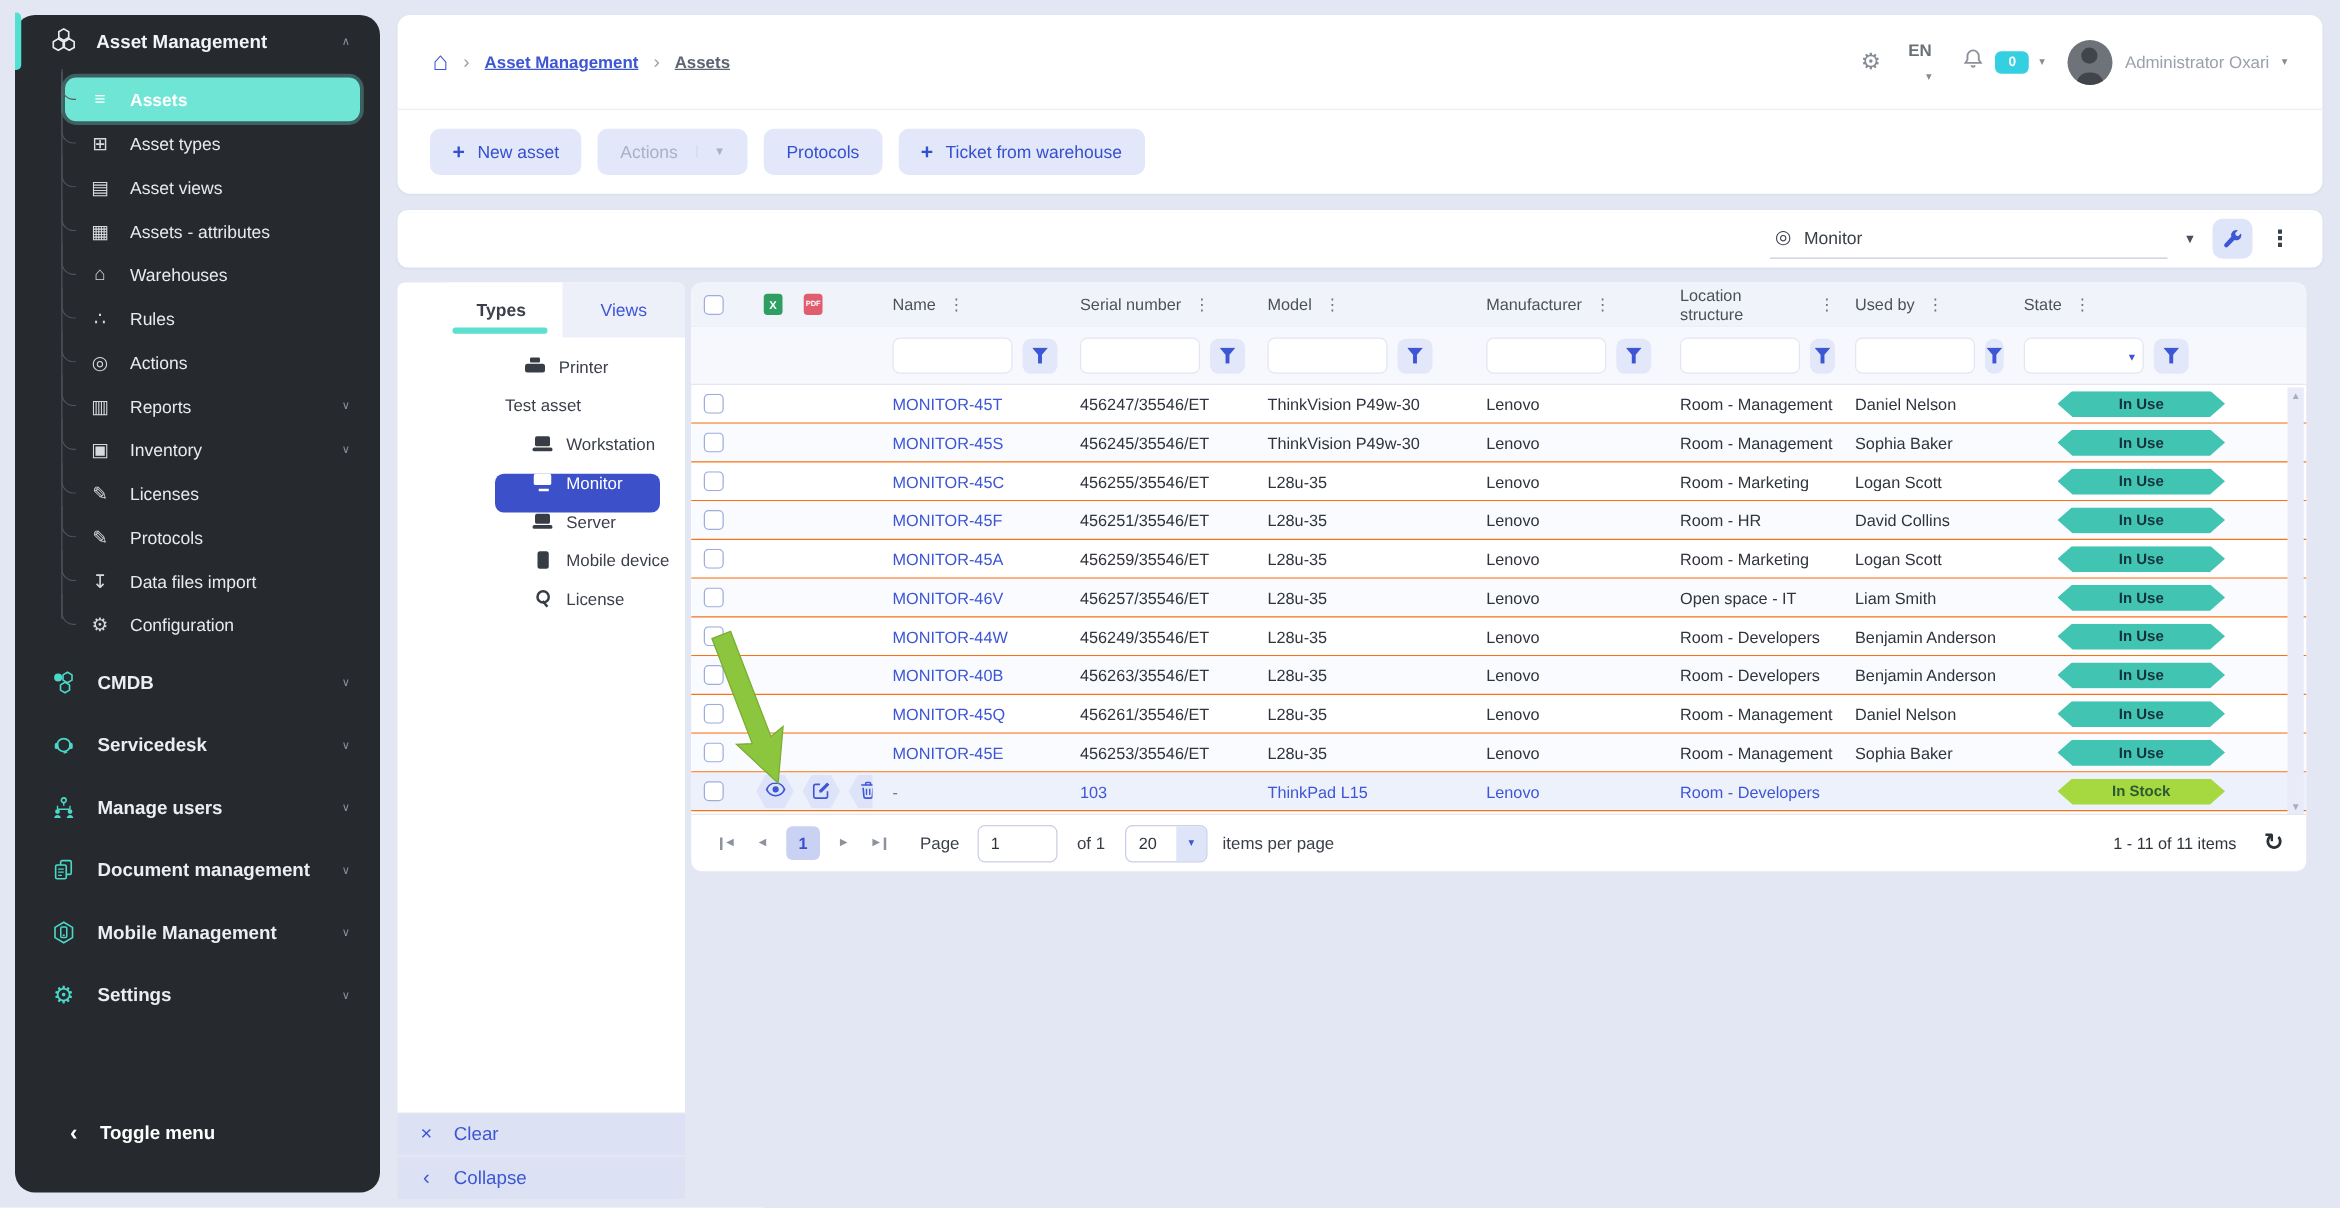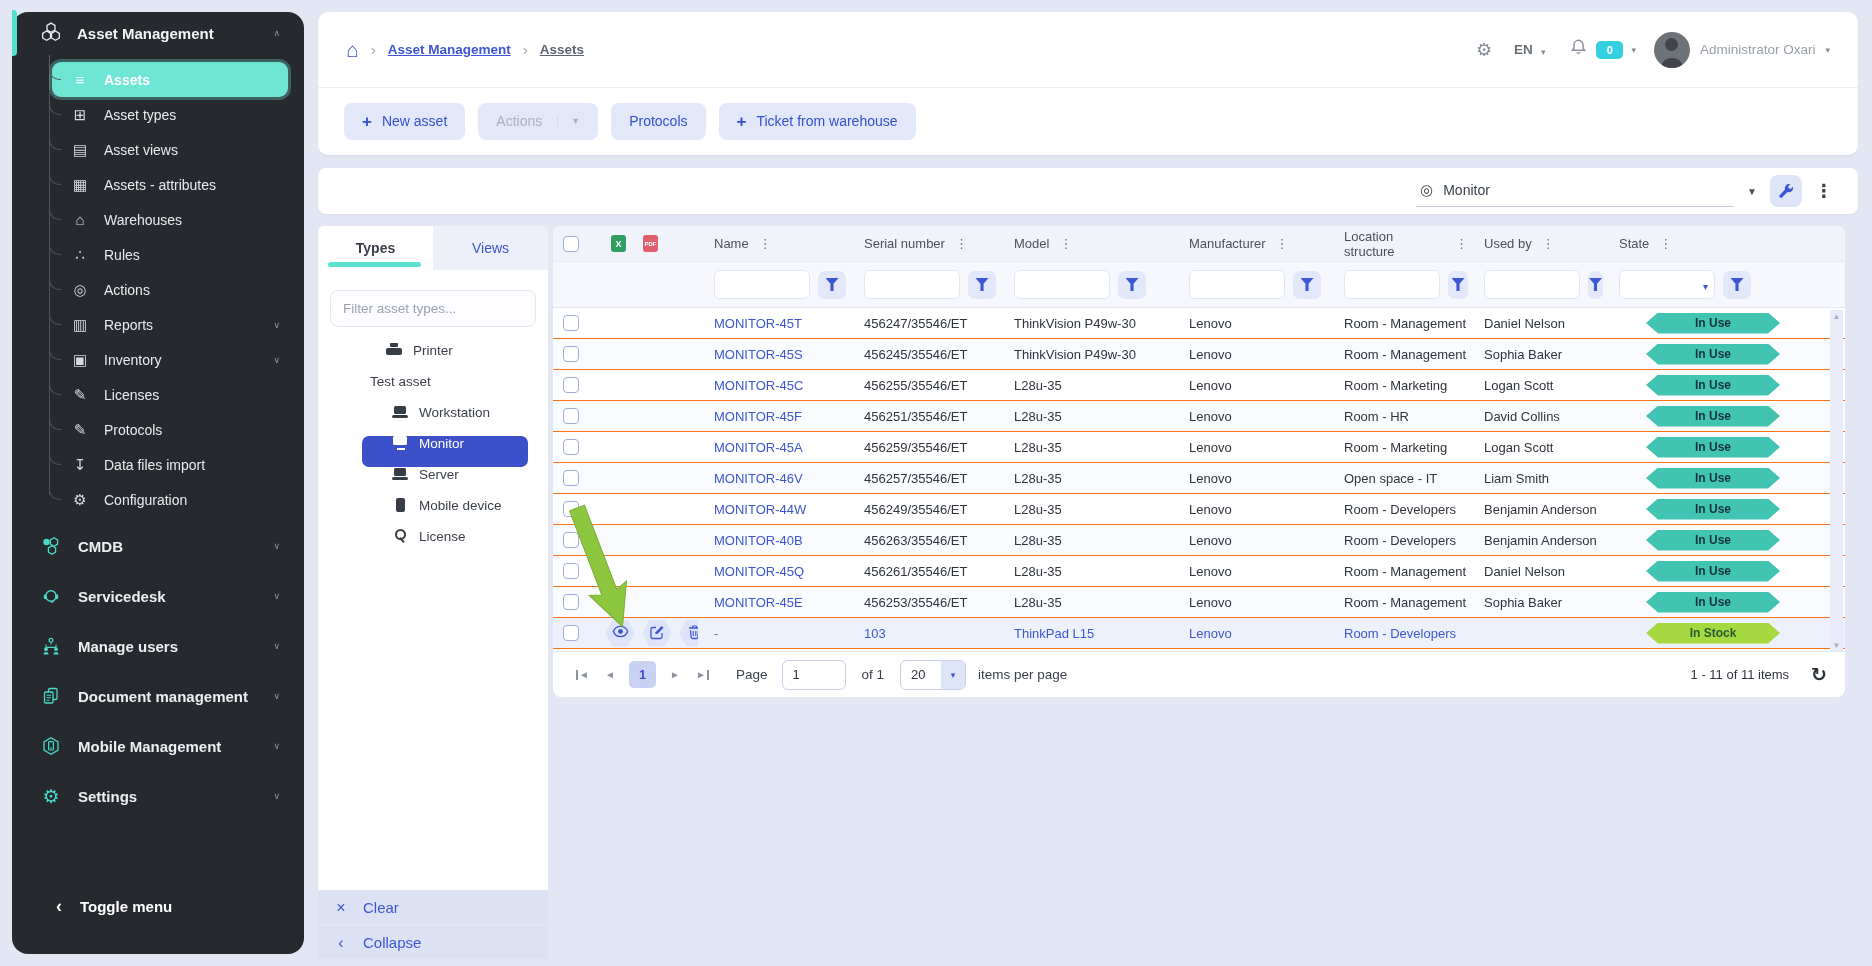--- a/index.html
+++ b/index.html
@@ -48,21 +48,21 @@
   .card { background:#fff; box-shadow:0 1px 2px rgba(40,60,120,.05); }
   #header-card { position:absolute; left:318px; top:12px; width:1540px; height:143px; border-radius:10px; }
   #bc-row { height:76px; display:flex; align-items:center; padding:0 28px;
     border-bottom:1px solid #edeff4; }
   .home-icon { color:#3d56d4; font-size:21px; font-weight:700; cursor:pointer; }
   .bc-sep { color:#9aa0ab; font-size:15px; margin:0 12px; }
   .bc-link { color:#3d56d4; font-size:13.5px; font-weight:700; text-decoration:underline; cursor:pointer; }
   .bc-current { color:#5d6470; font-size:13.5px; font-weight:600; text-decoration:underline; cursor:pointer; }
   #hdr-right { margin-left:auto; display:flex; align-items:center; }
   .gear-icon { color:#868c96; font-size:18px; cursor:pointer; }
-  #lang { margin-left:22px; display:flex; align-items:flex-end; gap:8px; cursor:pointer; }
+  #lang { margin-left:22px; display:flex; align-items:flex-end; gap:8px; cursor:pointer;flex-direction:column; }
   #lang .lang-label { font-size:13.5px; color:#6a7077; font-weight:600; }
   .caret { font-size:9px; color:#868c96; }
   .bell-wrap { margin-left:24px; display:flex; align-items:center; gap:8px; cursor:pointer; }
   .notif-badge { min-width:27px; height:18px; background:#35cfe2; border-radius:5px;
     color:#fff; font-size:11px; font-weight:700; display:flex; align-items:center;
     justify-content:center; padding:0 7px; }
   #avatar { margin-left:18px; width:36px; height:36px; border-radius:50%;
     background:#6e7379; position:relative; overflow:hidden; cursor:pointer; }
   #avatar::before { content:""; position:absolute; left:11.5px; top:6px; width:13px;
     height:13px; border-radius:50%; background:#41454b; }
@@ -87,21 +87,21 @@
     border-bottom:1px solid #c6cbd9; padding:5px 4px 7px; cursor:pointer; }
   .type-icon::after { content:"◎"; font-size:15px; color:#3a4049; }
   #type-select .sel-label { font-size:14px; color:#3a4049; }
   #sel-caret { font-size:10px; color:#4a4f58; }
   #wrench-btn { width:32px; height:32px; background:#dfe5f9; border-radius:8px;
     display:flex; align-items:center; justify-content:center; cursor:pointer; }
   .dots-icon { font-size:18px; font-weight:700; color:#3a4049; cursor:pointer; letter-spacing:1px; }
 
   
   #left-panel { position:absolute; left:318px; top:226px; width:230px; height:664px;
-    background:#fff; border-radius:6px 6px 0 0; }
+    background:#fff; border-radius:6px 6px 0 0;padding-left:34px; }
   #tabs { display:flex; height:44px; }
   .tab { flex:1; display:flex; align-items:center; justify-content:center;
     font-size:14px; cursor:pointer; position:relative; }
   .tab.active { background:#fff; color:#3a3f4a; font-weight:600; border-radius:6px 0 0 0; }
   .tab.active::after { content:""; position:absolute; left:10px; right:12px; bottom:3px;
     height:5px; border-radius:3px; background:#5ce0cf; }
   .tab.inactive { background:#edeff9; color:#3d56d4; border-radius:0 6px 0 0; }
   #type-filter { display:block; width:206px; margin:20px 12px 0; height:37px;
     border:1px solid #e3e7f3; border-radius:8px; background:#fdfdff; padding:0 12px;
     font-size:13.5px; color:#3a3f4a; font-family:inherit; outline:none; }
@@ -427,21 +427,20 @@
         </svg>
     </span>
     <span class="dots-icon">⋮</span>
   </div>
 
   <div id="left-panel">
     <div id="tabs">
       <div class="tab active">Types</div>
       <div class="tab inactive">Views</div>
     </div>
-    <input id="type-filter" placeholder="Filter asset types..." style="">
     <div id="type-tree">
         <div class="tree-item ind1">
           <span class="ti ti-printer"></span>
           <span class="t-label">Printer</span>
         </div>
         <div class="tree-item ind0">
           <span class="t-label">Test asset</span>
         </div>
         <div class="tree-item ind2">
           <span class="ti ti-laptop"></span>

